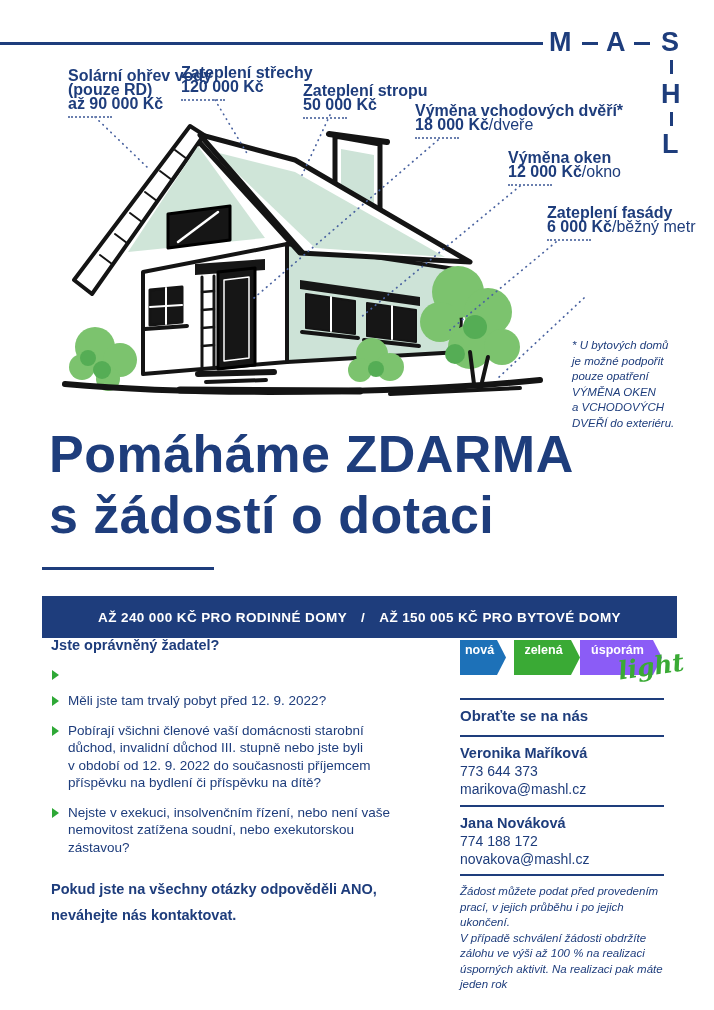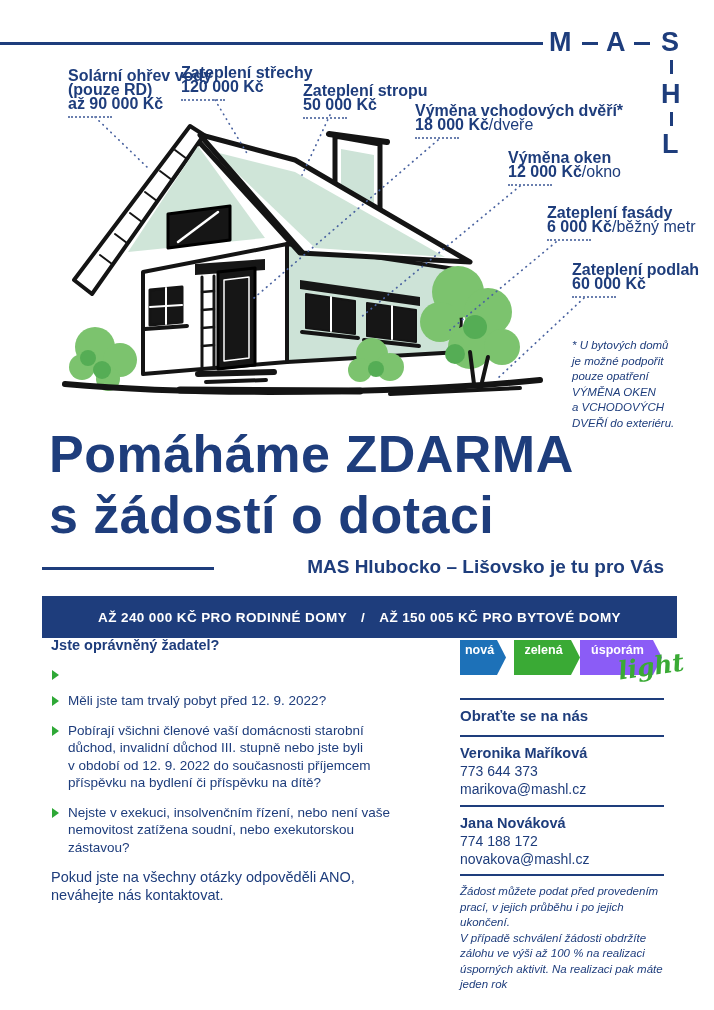--- a/index.html
+++ b/index.html
@@ -25,21 +25,21 @@
   .sub-line { position:absolute; height:2.5px; background:#1e3d7c; }
 
   .banner { position:absolute; display:flex; align-items:center; justify-content:center; color:#ffffff; font-size:13.5px; font-weight:600; letter-spacing:0.4px; }
   .banner .sep { margin:0 14px; }
 
   .leftcol { position:absolute; left:51px; top:637px; width:402px; }
   .leftcol h2 { font-size:14.5px; font-weight:800; margin-bottom:13px; color:#1e3d7c; }
   .q-item { display:flex; margin-bottom:12px; }
   .tri { flex:0 0 auto; width:0; height:0; border-left:7px solid #2ea836; border-top:5px solid transparent; border-bottom:5px solid transparent; margin:4px 9px 0 1px; }
   .q-text { font-size:13.5px; line-height:17.5px; font-weight:500; white-space:pre-line; }
-  .conclusion { margin-top:12px; font-size:14.5px; line-height:18px; font-weight:400; white-space:pre-line; }
+  .conclusion { margin-top:20px; font-size:14.5px; line-height:26px; font-weight:700; white-space:pre-line; }
 
   .rightcol { position:absolute; left:460px; top:638px; width:205px; height:350px; }
   .nzu-row { position:absolute; top:2px; left:0; display:flex; }
   .nzu-word { height:35px; line-height:21px; text-align:center; color:#fff; font-size:12.5px; font-weight:700; padding-right:7px;
               clip-path:polygon(0 0, calc(100% - 9px) 0, 100% 50%, calc(100% - 9px) 100%, 0 100%); }
   .nzu-light { position:absolute; left:158px; top:14px; font-family:"DejaVu Serif", serif; font-style:italic; font-weight:700; font-size:25px; color:#3aaa35; transform:rotate(-8deg); }
   .hr { position:absolute; left:0; width:204px; height:2px; background:#1e3d7c; }
   .contact-heading { position:absolute; font-size:15px; font-weight:800; }
   .p-name { font-size:14.5px; font-weight:800; line-height:19px; }
   .p-line { font-size:14px; font-weight:500; line-height:17.5px; }
@@ -175,37 +175,31 @@
   <div class="hl" style="left:508px;top:151px">
     <div class="hl-t">Výměna oken</div>
     <div class="hl-v"><span>12 000 Kč</span><span class="hl-sfx">/okno</span></div>
     <div class="hl-dots"></div>
   </div>
   <div class="hl" style="left:547px;top:206px">
     <div class="hl-t">Zateplení fasády</div>
     <div class="hl-v"><span>6 000 Kč</span><span class="hl-sfx">/běžný metr</span></div>
     <div class="hl-dots"></div>
   </div>
-  <div class="hl" style="left:572px;top:263px">
-    <div class="hl-t">Zateplení podlah</div>
-    <div class="hl-v"><span>60 000 Kč</span><span class="hl-sfx"></span></div>
-    <div class="hl-dots"></div>
-  </div>
 
   <div class="footnote" style="left:572px;top:338px;width:120px">* U bytových domů
 je možné podpořit
 pouze opatření
 VÝMĚNA OKEN
 a VCHODOVÝCH
 DVEŘÍ do exteriéru.</div>
 
   <h1 class="main-title" style="left:49px;top:424px"><span>Pomáháme ZDARMA</span><br><span>s žádostí o dotaci</span></h1>
 
   <div class="sub-line" style="left:42px;top:567px;width:172px"></div>
-  <div class="subtitle" style="right:50px;top:556px">MAS Hlubocko – Lišovsko je tu pro Vás</div>
 
   <div class="banner navy-bar" style="left:42px;top:596px;width:635px;height:42px">
     <span>AŽ 240 000 KČ PRO RODINNÉ DOMY</span>
     <span class="sep">/</span>
     <span>AŽ 150 005 KČ PRO BYTOVÉ DOMY</span>
   </div>
 
   <div class="leftcol">
     <h2>Jste oprávněný žadatel?</h2>
     <div class="q-item">

